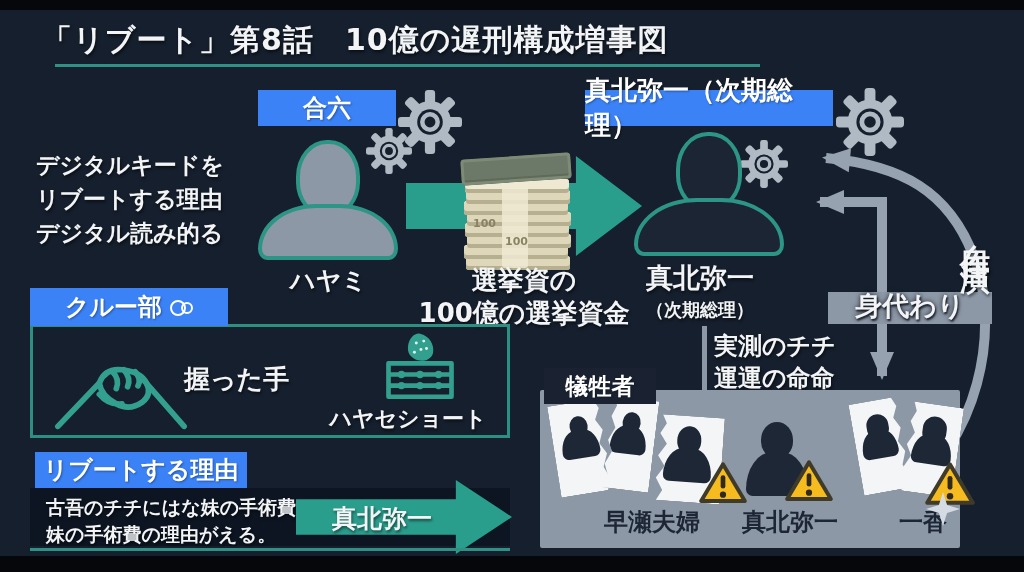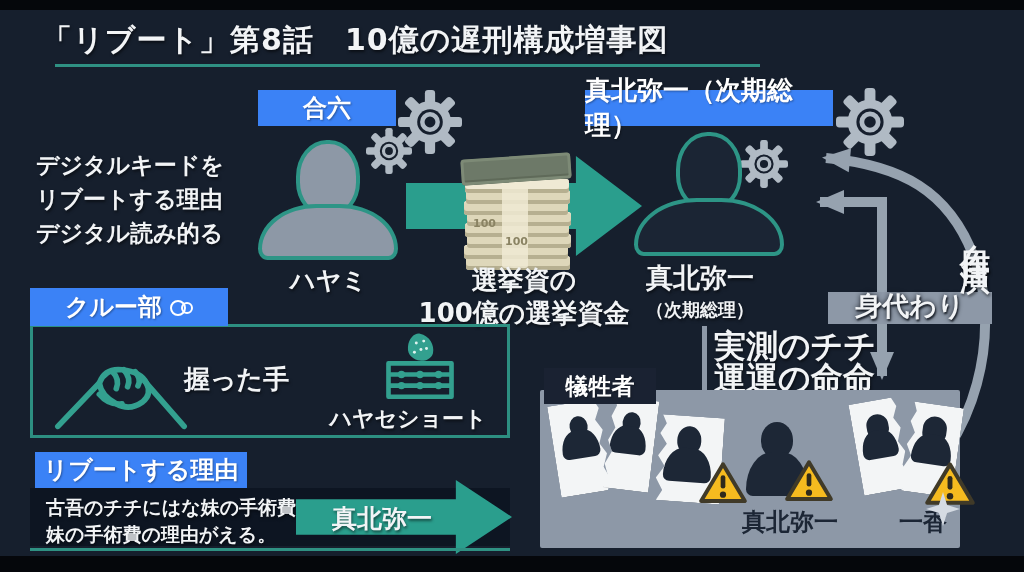--- a/index.html
+++ b/index.html
@@ -170,21 +170,21 @@
   <div class="abs" style="left:610px;top:260px;width:180px;text-align:center;">
     <div class="bold shadowed" style="font-size:27px;">真北弥一</div>
     <div class="bold shadowed" style="font-size:18px;margin-top:2px;">（次期総理）</div>
   </div>
 
   <div class="abs" style="left:828px;top:292px;width:164px;height:32px;background:#8d98a7;"></div>
   <div class="abs bold" style="left:828px;top:288px;width:164px;text-align:center;font-size:27px;text-shadow:0 0 5px rgba(8,12,20,.9),1px 2px 2px rgba(8,12,20,.8);">身代わり</div>
   <div class="abs bold shadowed" style="left:954px;top:220px;height:200px;writing-mode:vertical-rl;font-size:30px;letter-spacing:6px;">自作自演</div>
 
   <div class="abs" style="left:702px;top:326px;width:5px;height:68px;background:#8d98a7;"></div>
-  <div class="abs bold shadowed" style="left:714px;top:330px;font-size:32px;line-height:32px;">
+  <div class="abs bold shadowed" style="left:714px;top:330px;font-size:24px;line-height:32px;">
     <div>実測のチチ</div>
     <div>運運の命命</div>
   </div>
 
   <div class="abs" style="left:540px;top:390px;width:420px;height:158px;background:#8d98a7;border-radius:2px;">
 
     <div class="abs photo tear-r" style="left:14px;top:12px;width:54px;height:92px;transform:rotate(-9deg);">
       <div class="abs" style="left:8px;top:14px;width:40px;">
         <div class="s-head" style="width:18px;height:20px;"></div>
         <div class="s-body" style="width:38px;height:28px;"></div>
@@ -225,20 +225,21 @@
     <svg class="abs" style="left:158px;top:70px;" width="50" height="46">
         <use href="#warn"></use>
       </svg>
     <svg class="abs" style="left:244px;top:68px;" width="50" height="46">
         <use href="#warn"></use>
       </svg>
     <svg class="abs" style="left:384px;top:70px;" width="52" height="48">
         <use href="#warn"></use>
       </svg>
 
+    <div class="abs bold" style="left:42px;top:116px;width:140px;text-align:center;font-size:24px;color:#1c2635;">早瀬夫婦</div>
     <div class="abs bold" style="left:180px;top:116px;width:140px;text-align:center;font-size:24px;color:#1c2635;">真北弥一</div>
     <div class="abs bold" style="left:328px;top:116px;width:110px;text-align:center;font-size:24px;color:#1c2635;">一香</div>
     <div class="abs sparkle" style="left:386px;top:102px;width:34px;height:34px;"></div>
   </div>
   <div class="abs tag" style="left:544px;top:368px;width:112px;height:36px;font-size:23px;background:#1a2232;">犠牲者</div>
 
   <div class="abs" style="left:30px;top:324px;width:480px;height:114px;border:3px solid #2d8f81;box-sizing:border-box;"></div>
   <div class="abs tag" style="left:30px;top:288px;width:198px;height:38px;font-size:24px;gap:8px;">
     <span>クルー部</span>
     <span style="position:relative;">

